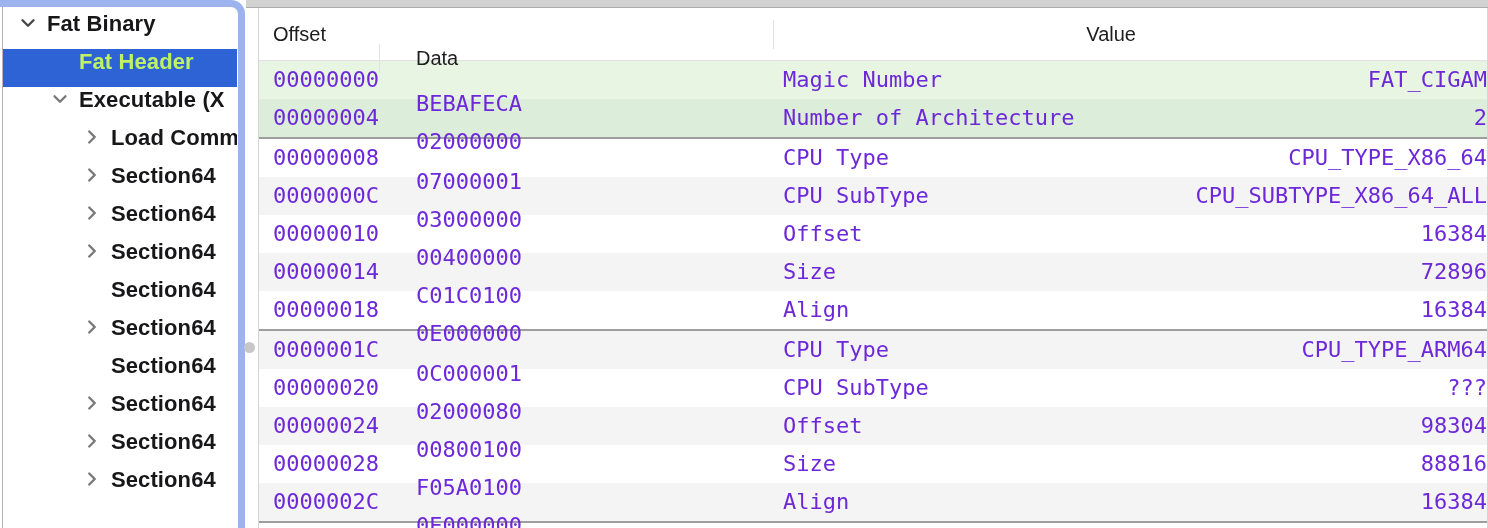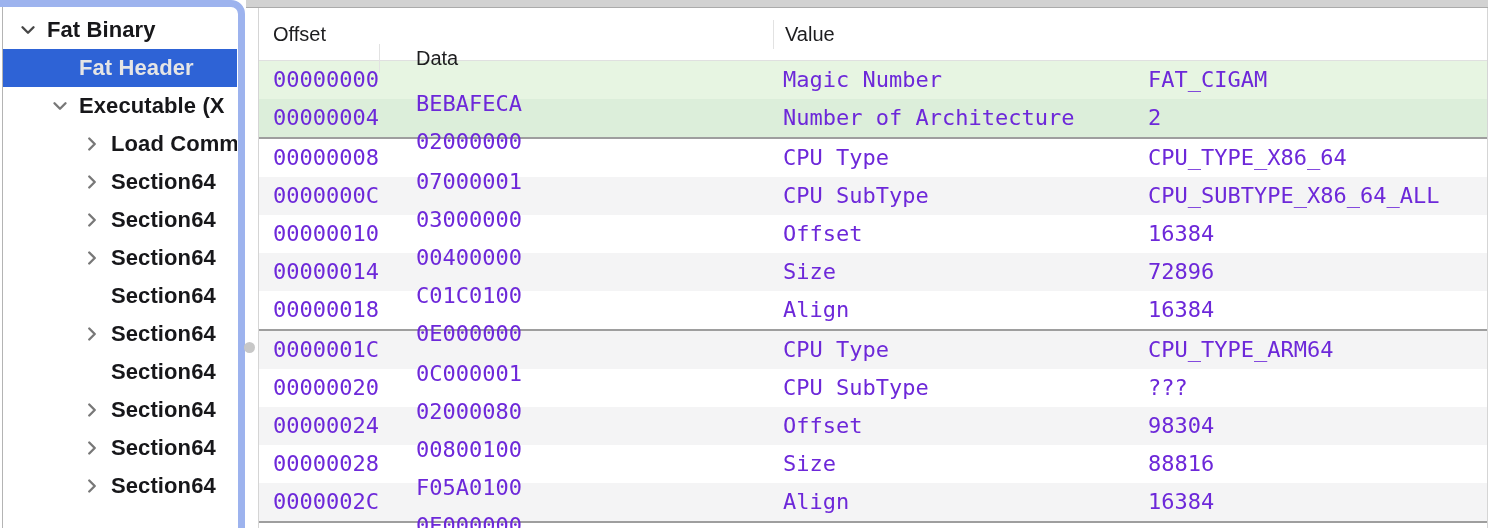--- a/index.html
+++ b/index.html
@@ -14,48 +14,48 @@
   html,body{width:1488px;height:528px;overflow:hidden;background:#fff;
     font-family:"Liberation Sans",sans-serif;}
   .stage{position:relative;width:1488px;height:528px;background:#fff;overflow:hidden;}
 
   
   .sidebar{position:absolute;left:0;top:0;width:245px;height:528px;background:#fff;overflow:hidden;}
   .win-edge{position:absolute;left:2px;top:0;bottom:0;width:1px;background:#b4b4b4;}
   .focus-ring{position:absolute;left:-14px;right:0;top:0;bottom:-14px;
     border:7px solid var(--focus-ring);border-radius:14px;pointer-events:none;z-index:3;}
   .tree{position:absolute;left:3px;top:11px;right:8px;bottom:0;overflow:hidden;z-index:2;}
-  .srow{height:38px;display:flex;align-items:center;white-space:nowrap;overflow:hidden;
+  .srow{height:38px;display:flex;align-items:flex-start;white-space:nowrap;overflow:hidden;
     font-weight:bold;font-size:22px;color:#17171a;}
   .srow.lvl0{padding-left:14px;}
   .srow.lvl1{padding-left:46px;}
   .srow.lvl2{padding-left:78px;}
   .srow.sel{background:var(--selection-blue);}
-  .srow.sel .slabel{color:#e5e5e5;}
+  .srow.sel .slabel{color:#bef264;}
   .chev{width:30px;min-width:30px;height:24px;display:flex;align-items:center;justify-content:flex-start;}
   .slabel{letter-spacing:0.1px;}
 
   
   .topstrip{position:absolute;left:246px;right:0;top:0;height:8px;background:#d2d2d2;
     border-bottom:1px solid #ababab;}
   .split-dot{position:absolute;left:244px;top:342px;width:11px;height:11px;border-radius:50%;
     background:#c7c7c7;z-index:4;}
 
   
   .table{position:absolute;left:258px;right:0;top:8px;bottom:0;background:#fff;
     border-left:1px solid #d5d5d5;border-right:1px solid #d5d5d5;overflow:hidden;}
   .thead{height:53px;display:grid;grid-template-columns:120px 394px 363px 1fr;
     border-bottom:1px solid #e0e0e0;background:#fff;}
   .th{font-size:20px;color:#1d1d1f;line-height:52px;white-space:nowrap;position:relative;overflow:visible;}
   .th.c1::before,.th.c2::before,.th.c3::before{content:"";position:absolute;left:0;top:12px;height:29px;
     width:1px;background:#e2e2e2;}
   .c0{padding-left:14px;}
   .c1{padding-left:37px;margin-top:24px;}
   .c2{padding-left:10px;}
-  .c3{padding-left:12px;}
+  .c3{padding-left:12px;text-align:right;}
   .tbody{width:100%;}
   .tgroup.bordered{border-top:2px solid var(--group-divider);}
   .tgroup.last{border-bottom:2px solid var(--group-divider);}
   .trow{height:38px;display:grid;grid-template-columns:120px 394px 363px 1fr;}
   .trow.plain{background:#fff;}
   .trow.stripe{background:var(--row-stripe);}
   .trow.green{background:var(--row-green);}
   .trow.green-alt{background:var(--row-green-alt);}
   .cell{font-family:"DejaVu Sans Mono","Liberation Mono",monospace;font-size:22px;color:#6d28d9;
     line-height:38px;white-space:nowrap;overflow:visible;}

